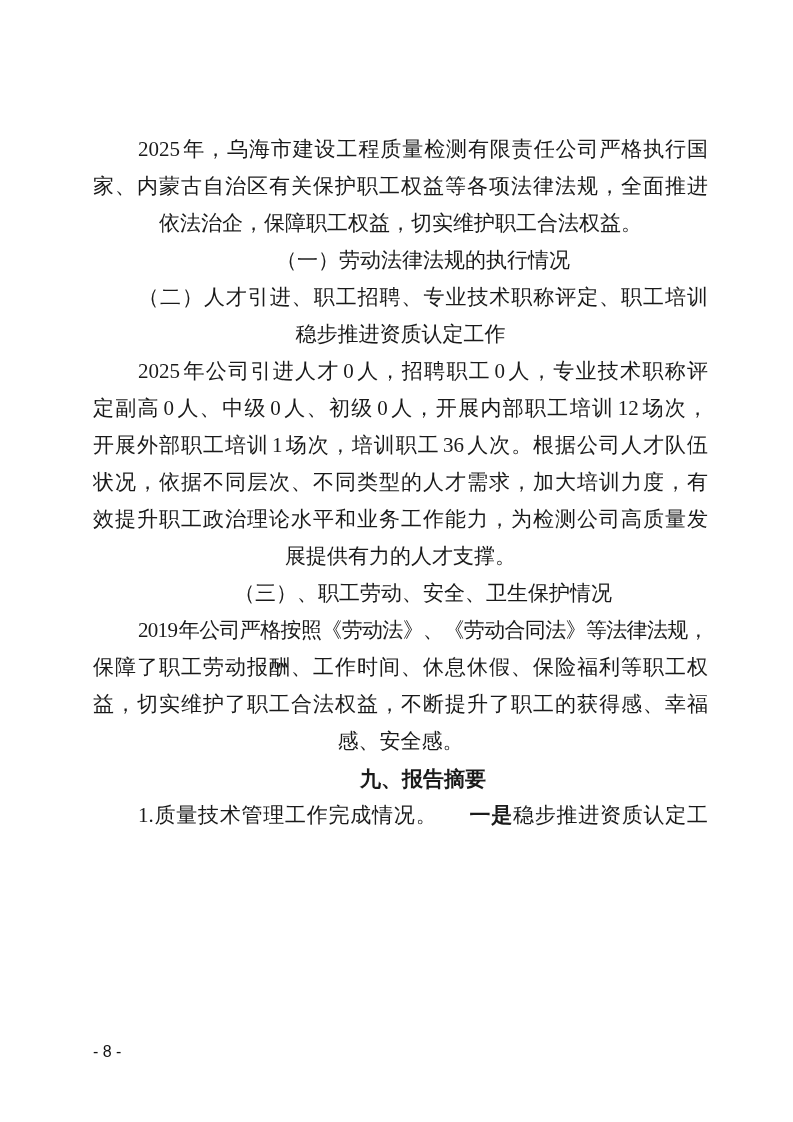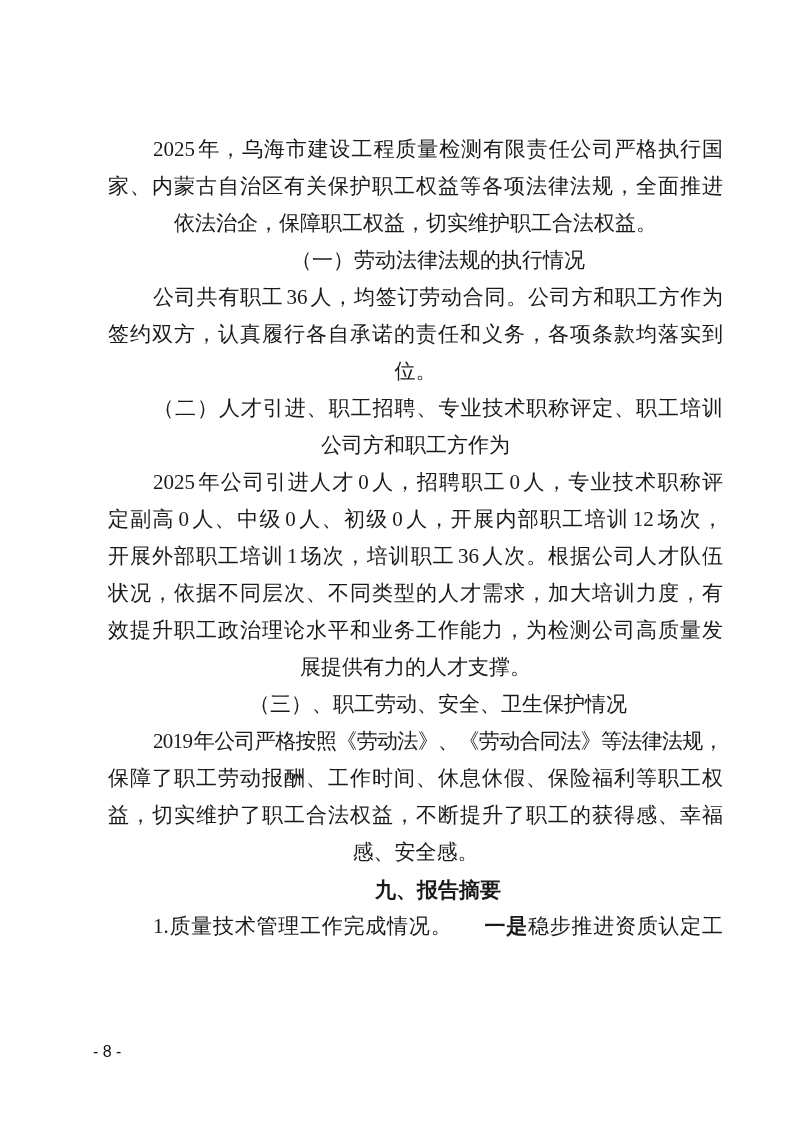--- a/index.html
+++ b/index.html
@@ -11,21 +11,21 @@
     position: relative;
     width: 793px;
     height: 1122px;
     background: #ffffff;
     overflow: hidden;
     font-family: "Liberation Serif", "DejaVu Serif", serif;
     color: #1a1a1a;
   }
   .content {
     position: absolute;
-    left: 108px;
+    left: 93px;
     top: 131px;
     width: 615px;
   }
   .para {
     margin: 0;
     padding: 0;
   }
   .line {
     height: 37px;
     line-height: 37px;
@@ -72,28 +72,23 @@
 <div class="page">
   <div class="content" id="doc-content">
       <div class="para body">
         <div class="line just indent">2025 年，乌海市建设工程质量检测有限责任公司严格执行国</div>
         <div class="line just">家、内蒙古自治区有关保护职工权益等各项法律法规，全面推进</div>
         <div class="line">依法治企，保障职工权益，切实维护职工合法权益。</div>
       </div>
       <div class="para kai">
         <div class="line indent">（一）劳动法律法规的执行情况</div>
       </div>
-      <div class="para body">
-        <div class="line just indent">公司共有职工 36 人，均签订劳动合同。公司方和职工方作为</div>
-        <div class="line just">签约双方，认真履行各自承诺的责任和义务，各项条款均落实到</div>
-        <div class="line">位。</div>
-      </div>
       <div class="para kai">
         <div class="line just indent">（二）人才引进、职工招聘、专业技术职称评定、职工培训</div>
-        <div class="line">公司方和职工方作为</div>
+        <div class="line">稳步推进资质认定工作</div>
       </div>
       <div class="para body">
         <div class="line just indent">2025 年公司引进人才 0 人，招聘职工 0 人，专业技术职称评</div>
         <div class="line just">定副高 0 人、中级 0 人、初级 0 人，开展内部职工培训 12 场次，</div>
         <div class="line just">开展外部职工培训 1 场次，培训职工 36 人次。根据公司人才队伍</div>
         <div class="line just">状况，依据不同层次、不同类型的人才需求，加大培训力度，有</div>
         <div class="line just">效提升职工政治理论水平和业务工作能力，为检测公司高质量发</div>
         <div class="line">展提供有力的人才支撑。</div>
       </div>
       <div class="para kai">

